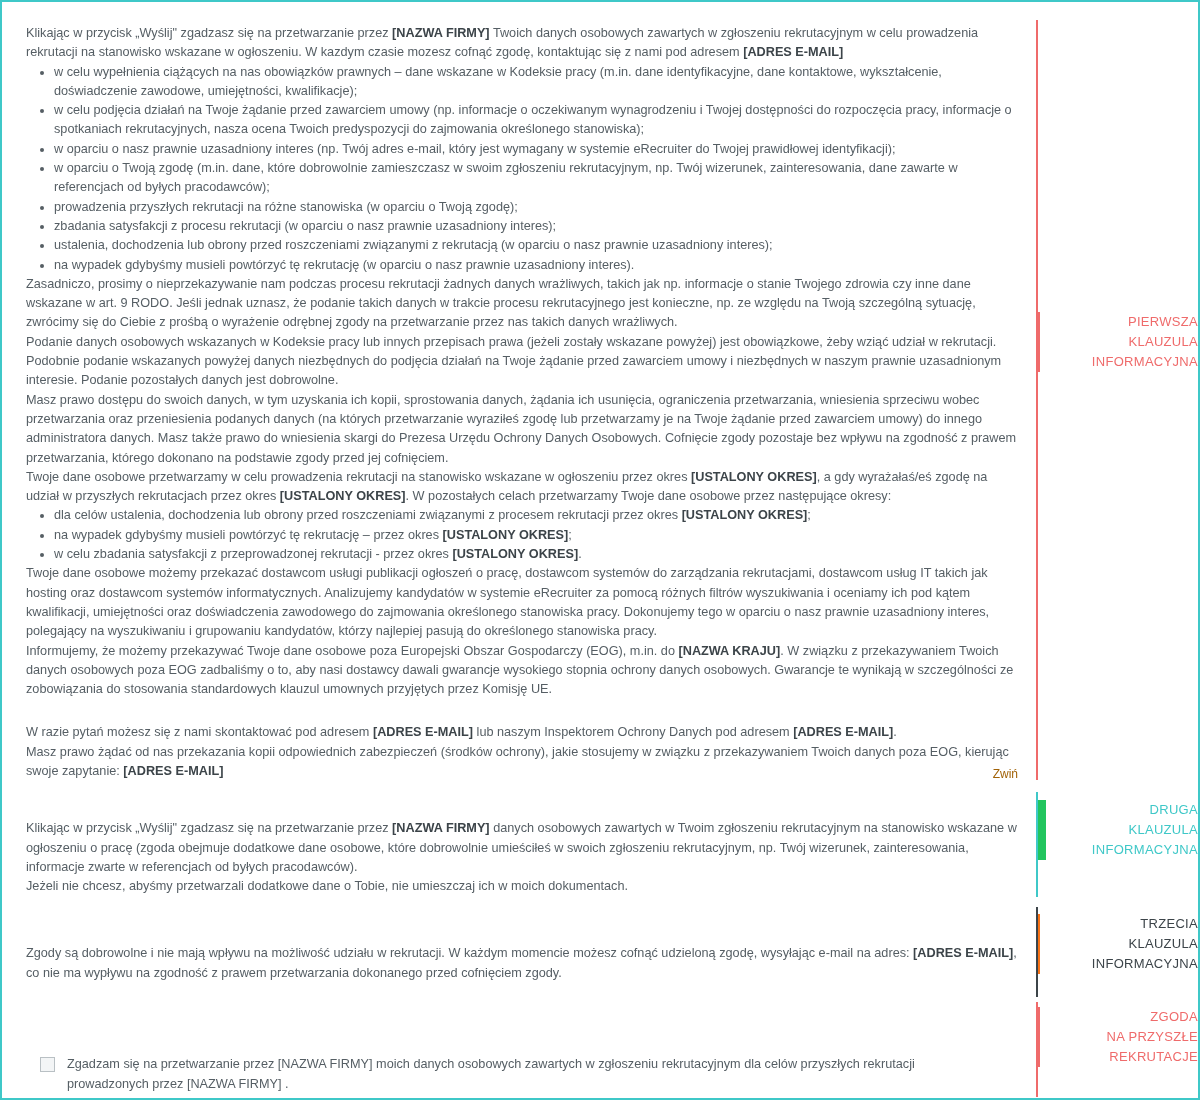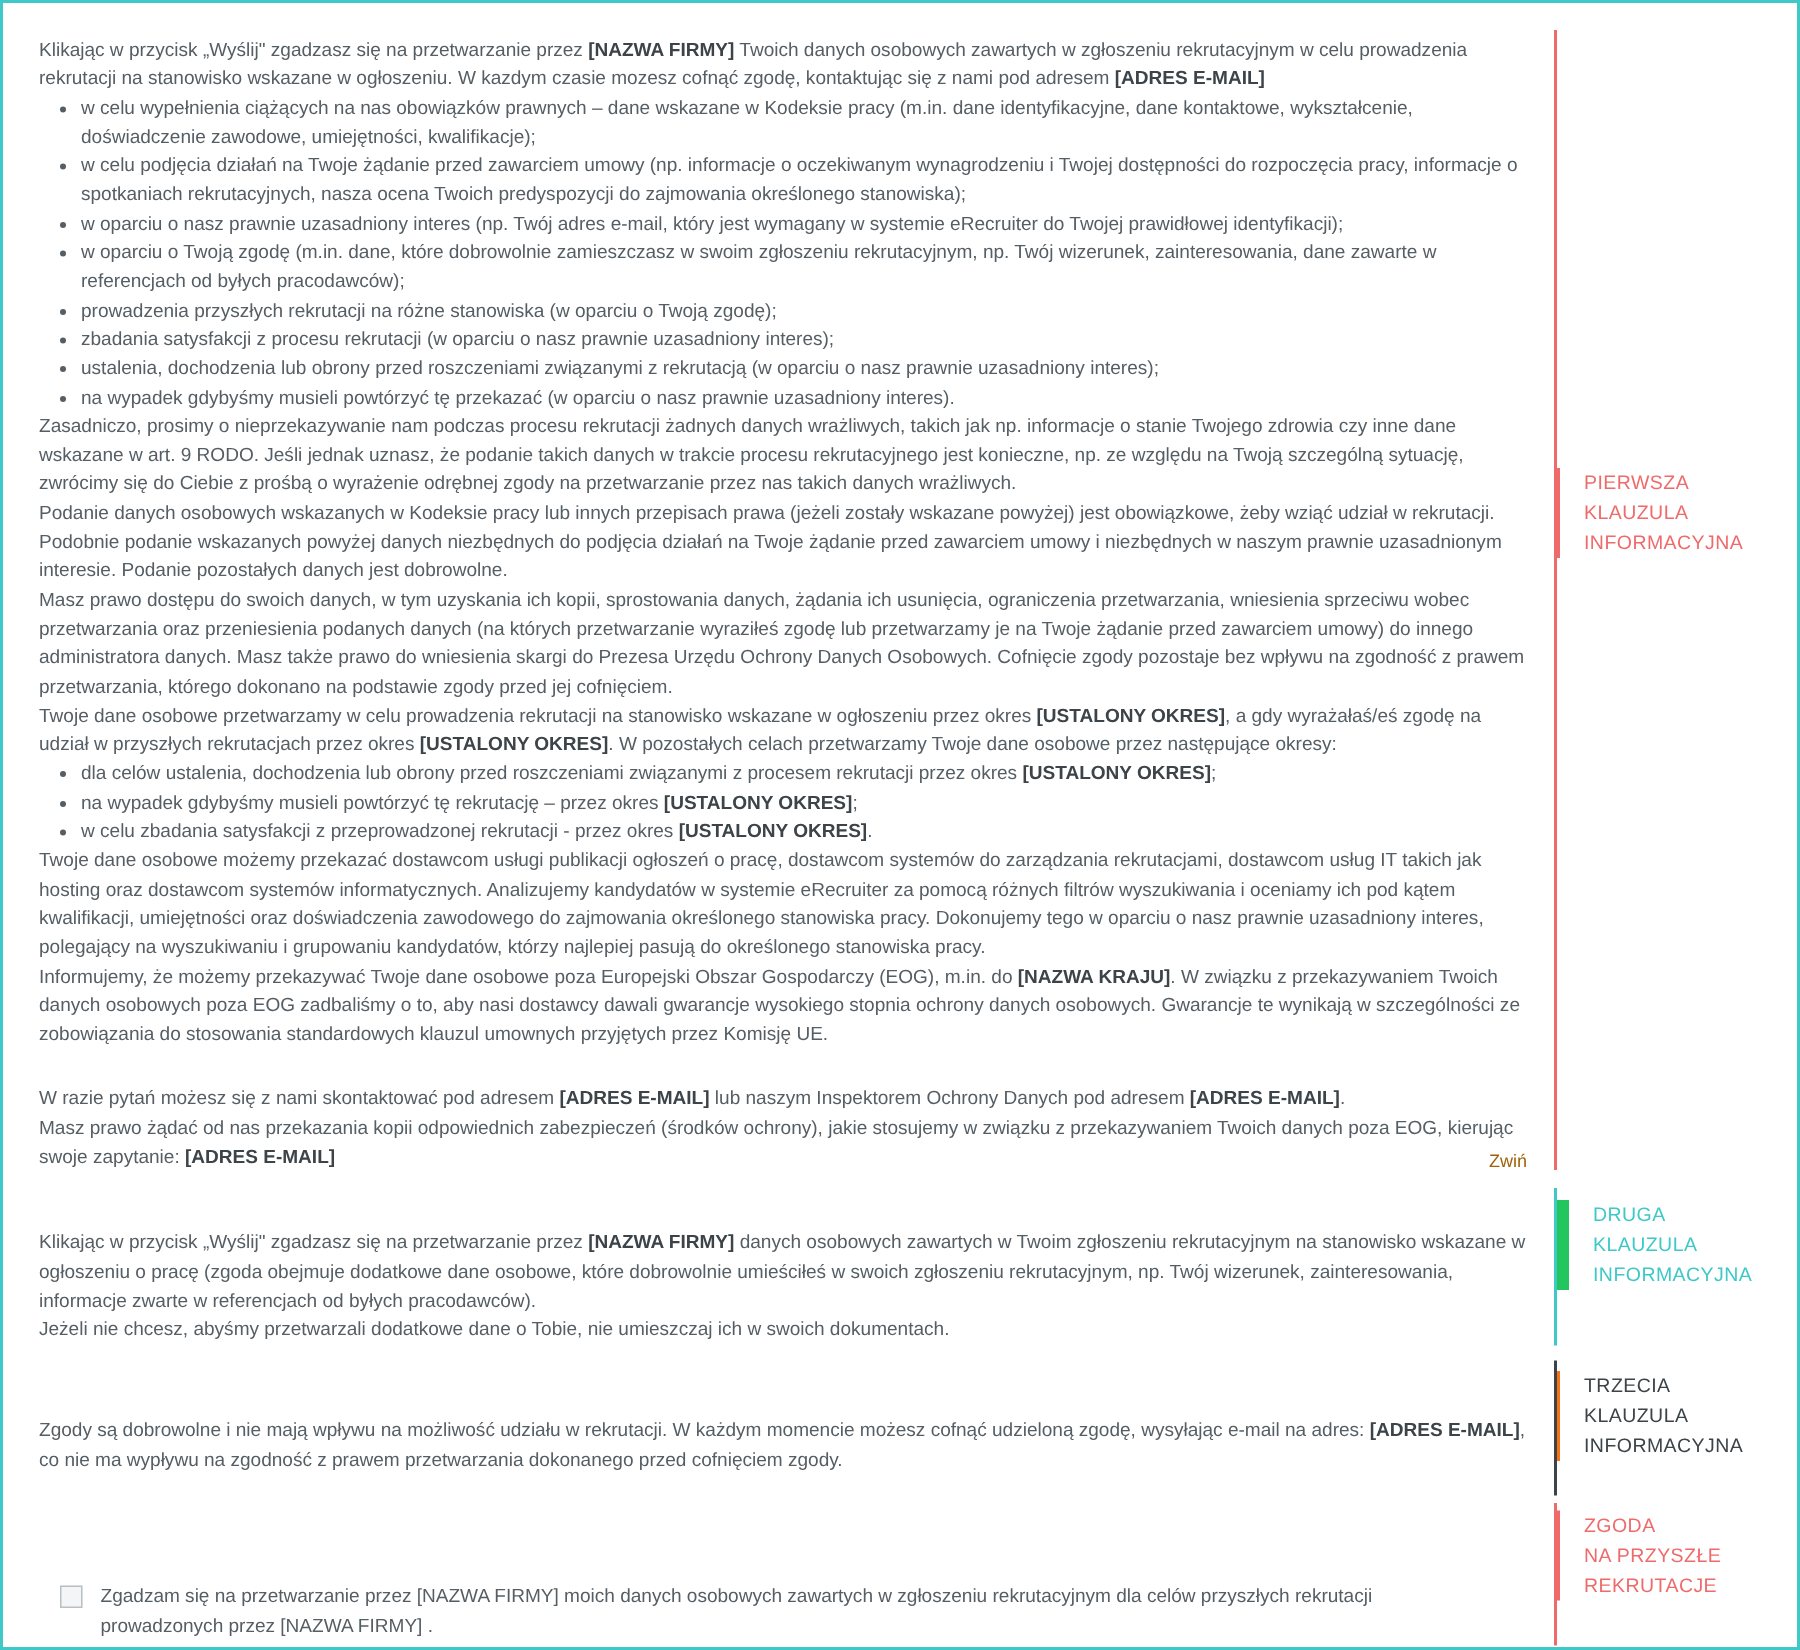--- a/index.html
+++ b/index.html
@@ -73,21 +73,21 @@
   .rail {
     position: absolute;
     right: 0;
     width: 160px;
     box-sizing: border-box;
     padding-left: 16px;
     font-size: 13px;
     line-height: 1.55;
     letter-spacing: 0.3px;
   }
-  .rail .txt { display: block; }
+  .rail .txt { display: block; text-align: right; }
   .rail-1 {
     top: 310px;
     border-left: 2px solid #ef6b6b;
     color: #ef6b6b;
   }
   .rail-2 {
     top: 798px;
     border-left: 8px solid #22c55e;
     color: #3fc8c8;
   }
@@ -147,21 +147,21 @@
 
 
       <ul>
         <li><span>w celu wypełnienia ciążących na nas obowiązków prawnych – dane wskazane w Kodeksie pracy (m.in. dane identyfikacyjne, dane kontaktowe, wykształcenie, doświadczenie zawodowe, umiejętności, kwalifikacje);</span></li>
         <li><span>w celu podjęcia działań na Twoje żądanie przed zawarciem umowy (np. informacje o oczekiwanym wynagrodzeniu i Twojej dostępności do rozpoczęcia pracy, informacje o spotkaniach rekrutacyjnych, nasza ocena Twoich predyspozycji do zajmowania określonego stanowiska);</span></li>
         <li><span>w oparciu o nasz prawnie uzasadniony interes (np. Twój adres e-mail, który jest wymagany w systemie eRecruiter do Twojej prawidłowej identyfikacji);</span></li>
         <li><span>w oparciu o Twoją zgodę (m.in. dane, które dobrowolnie zamieszczasz w swoim zgłoszeniu rekrutacyjnym, np. Twój wizerunek, zainteresowania, dane zawarte w referencjach od byłych pracodawców);</span></li>
         <li><span>prowadzenia przyszłych rekrutacji na różne stanowiska (w oparciu o Twoją zgodę);</span></li>
         <li><span>zbadania satysfakcji z procesu rekrutacji (w oparciu o nasz prawnie uzasadniony interes);</span></li>
         <li><span>ustalenia, dochodzenia lub obrony przed roszczeniami związanymi z rekrutacją (w oparciu o nasz prawnie uzasadniony interes);</span></li>
-        <li><span>na wypadek gdybyśmy musieli powtórzyć tę przekazać (w oparciu o nasz prawnie uzasadniony interes).</span></li>
+        <li><span>na wypadek gdybyśmy musieli powtórzyć tę rekrutację (w oparciu o nasz prawnie uzasadniony interes).</span></li>
       </ul>
 
       <p>Zasadniczo, prosimy o nieprzekazywanie nam podczas procesu rekrutacji żadnych danych wrażliwych, takich jak np. informacje o stanie Twojego zdrowia czy inne dane wskazane w art. 9 RODO. Jeśli jednak uznasz, że podanie takich danych w trakcie procesu rekrutacyjnego jest konieczne, np. ze względu na Twoją szczególną sytuację, zwrócimy się do Ciebie z prośbą o wyrażenie odrębnej zgody na przetwarzanie przez nas takich danych wrażliwych.</p>
       <p>Podanie danych osobowych wskazanych w Kodeksie pracy lub innych przepisach prawa (jeżeli zostały wskazane powyżej) jest obowiązkowe, żeby wziąć udział w rekrutacji. Podobnie podanie wskazanych powyżej danych niezbędnych do podjęcia działań na Twoje żądanie przed zawarciem umowy i niezbędnych w naszym prawnie uzasadnionym interesie. Podanie pozostałych danych jest dobrowolne.</p>
       <p>Masz prawo dostępu do swoich danych, w tym uzyskania ich kopii, sprostowania danych, żądania ich usunięcia, ograniczenia przetwarzania, wniesienia sprzeciwu wobec przetwarzania oraz przeniesienia podanych danych (na których przetwarzanie wyraziłeś zgodę lub przetwarzamy je na Twoje żądanie przed zawarciem umowy) do innego administratora danych. Masz także prawo do wniesienia skargi do Prezesa Urzędu Ochrony Danych Osobowych. Cofnięcie zgody pozostaje bez wpływu na zgodność z prawem przetwarzania, którego dokonano na podstawie zgody przed jej cofnięciem.</p>
 
       <p><span>Twoje dane osobowe przetwarzamy w celu prowadzenia rekrutacji na stanowisko wskazane w ogłoszeniu przez okres </span><b>[USTALONY OKRES]</b><span>, a gdy wyrażałaś/eś zgodę na udział w przyszłych rekrutacjach przez okres </span><b>[USTALONY OKRES]</b><span>. W pozostałych celach przetwarzamy Twoje dane osobowe przez następujące okresy:</span></p>
 
       <ul>
         <li><span>dla celów ustalenia, dochodzenia lub obrony przed roszczeniami związanymi z procesem rekrutacji przez okres </span><b>[USTALONY OKRES]</b><span>;</span></li>
@@ -180,21 +180,21 @@
       <p><span>Masz prawo żądać od nas przekazania kopii odpowiednich zabezpieczeń (środków ochrony), jakie stosujemy w związku z przekazywaniem Twoich danych poza EOG, kierując swoje zapytanie: </span><b>[ADRES E-MAIL]</b></p>
 
       <span class="collapse-link">Zwiń</span>
     </div>
 
     <div class="gap-lg"></div>
     <div class="gap-md"></div>
 
     <div class="clause">
       <p><span>Klikając w przycisk „Wyślij" zgadzasz się na przetwarzanie przez </span><b>[NAZWA FIRMY]</b><span> danych osobowych zawartych w Twoim zgłoszeniu rekrutacyjnym na stanowisko wskazane w ogłoszeniu o pracę (zgoda obejmuje dodatkowe dane osobowe, które dobrowolnie umieściłeś w swoich zgłoszeniu rekrutacyjnym, np. Twój wizerunek, zainteresowania, informacje zwarte w referencjach od byłych pracodawców).</span></p>
-      <p>Jeżeli nie chcesz, abyśmy przetwarzali dodatkowe dane o Tobie, nie umieszczaj ich w swoich dokumentach.</p>
+      <p>Jeżeli nie chcesz, abyśmy przetwarzali dodatkowe dane o Tobie, nie umieszczaj ich w moich dokumentach.</p>
     </div>
 
     <div class="gap-lg"></div>
     <div class="gap-lg"></div>
 
     <div class="clause">
       <p><span>Zgody są dobrowolne i nie mają wpływu na możliwość udziału w rekrutacji. W każdym momencie możesz cofnąć udzieloną zgodę, wysyłając e-mail na adres: </span><b>[ADRES E-MAIL]</b><span>, co nie ma wypływu na zgodność z prawem przetwarzania dokonanego przed cofnięciem zgody.</span></p>
     </div>
 
     <div class="gap-lg"></div>

